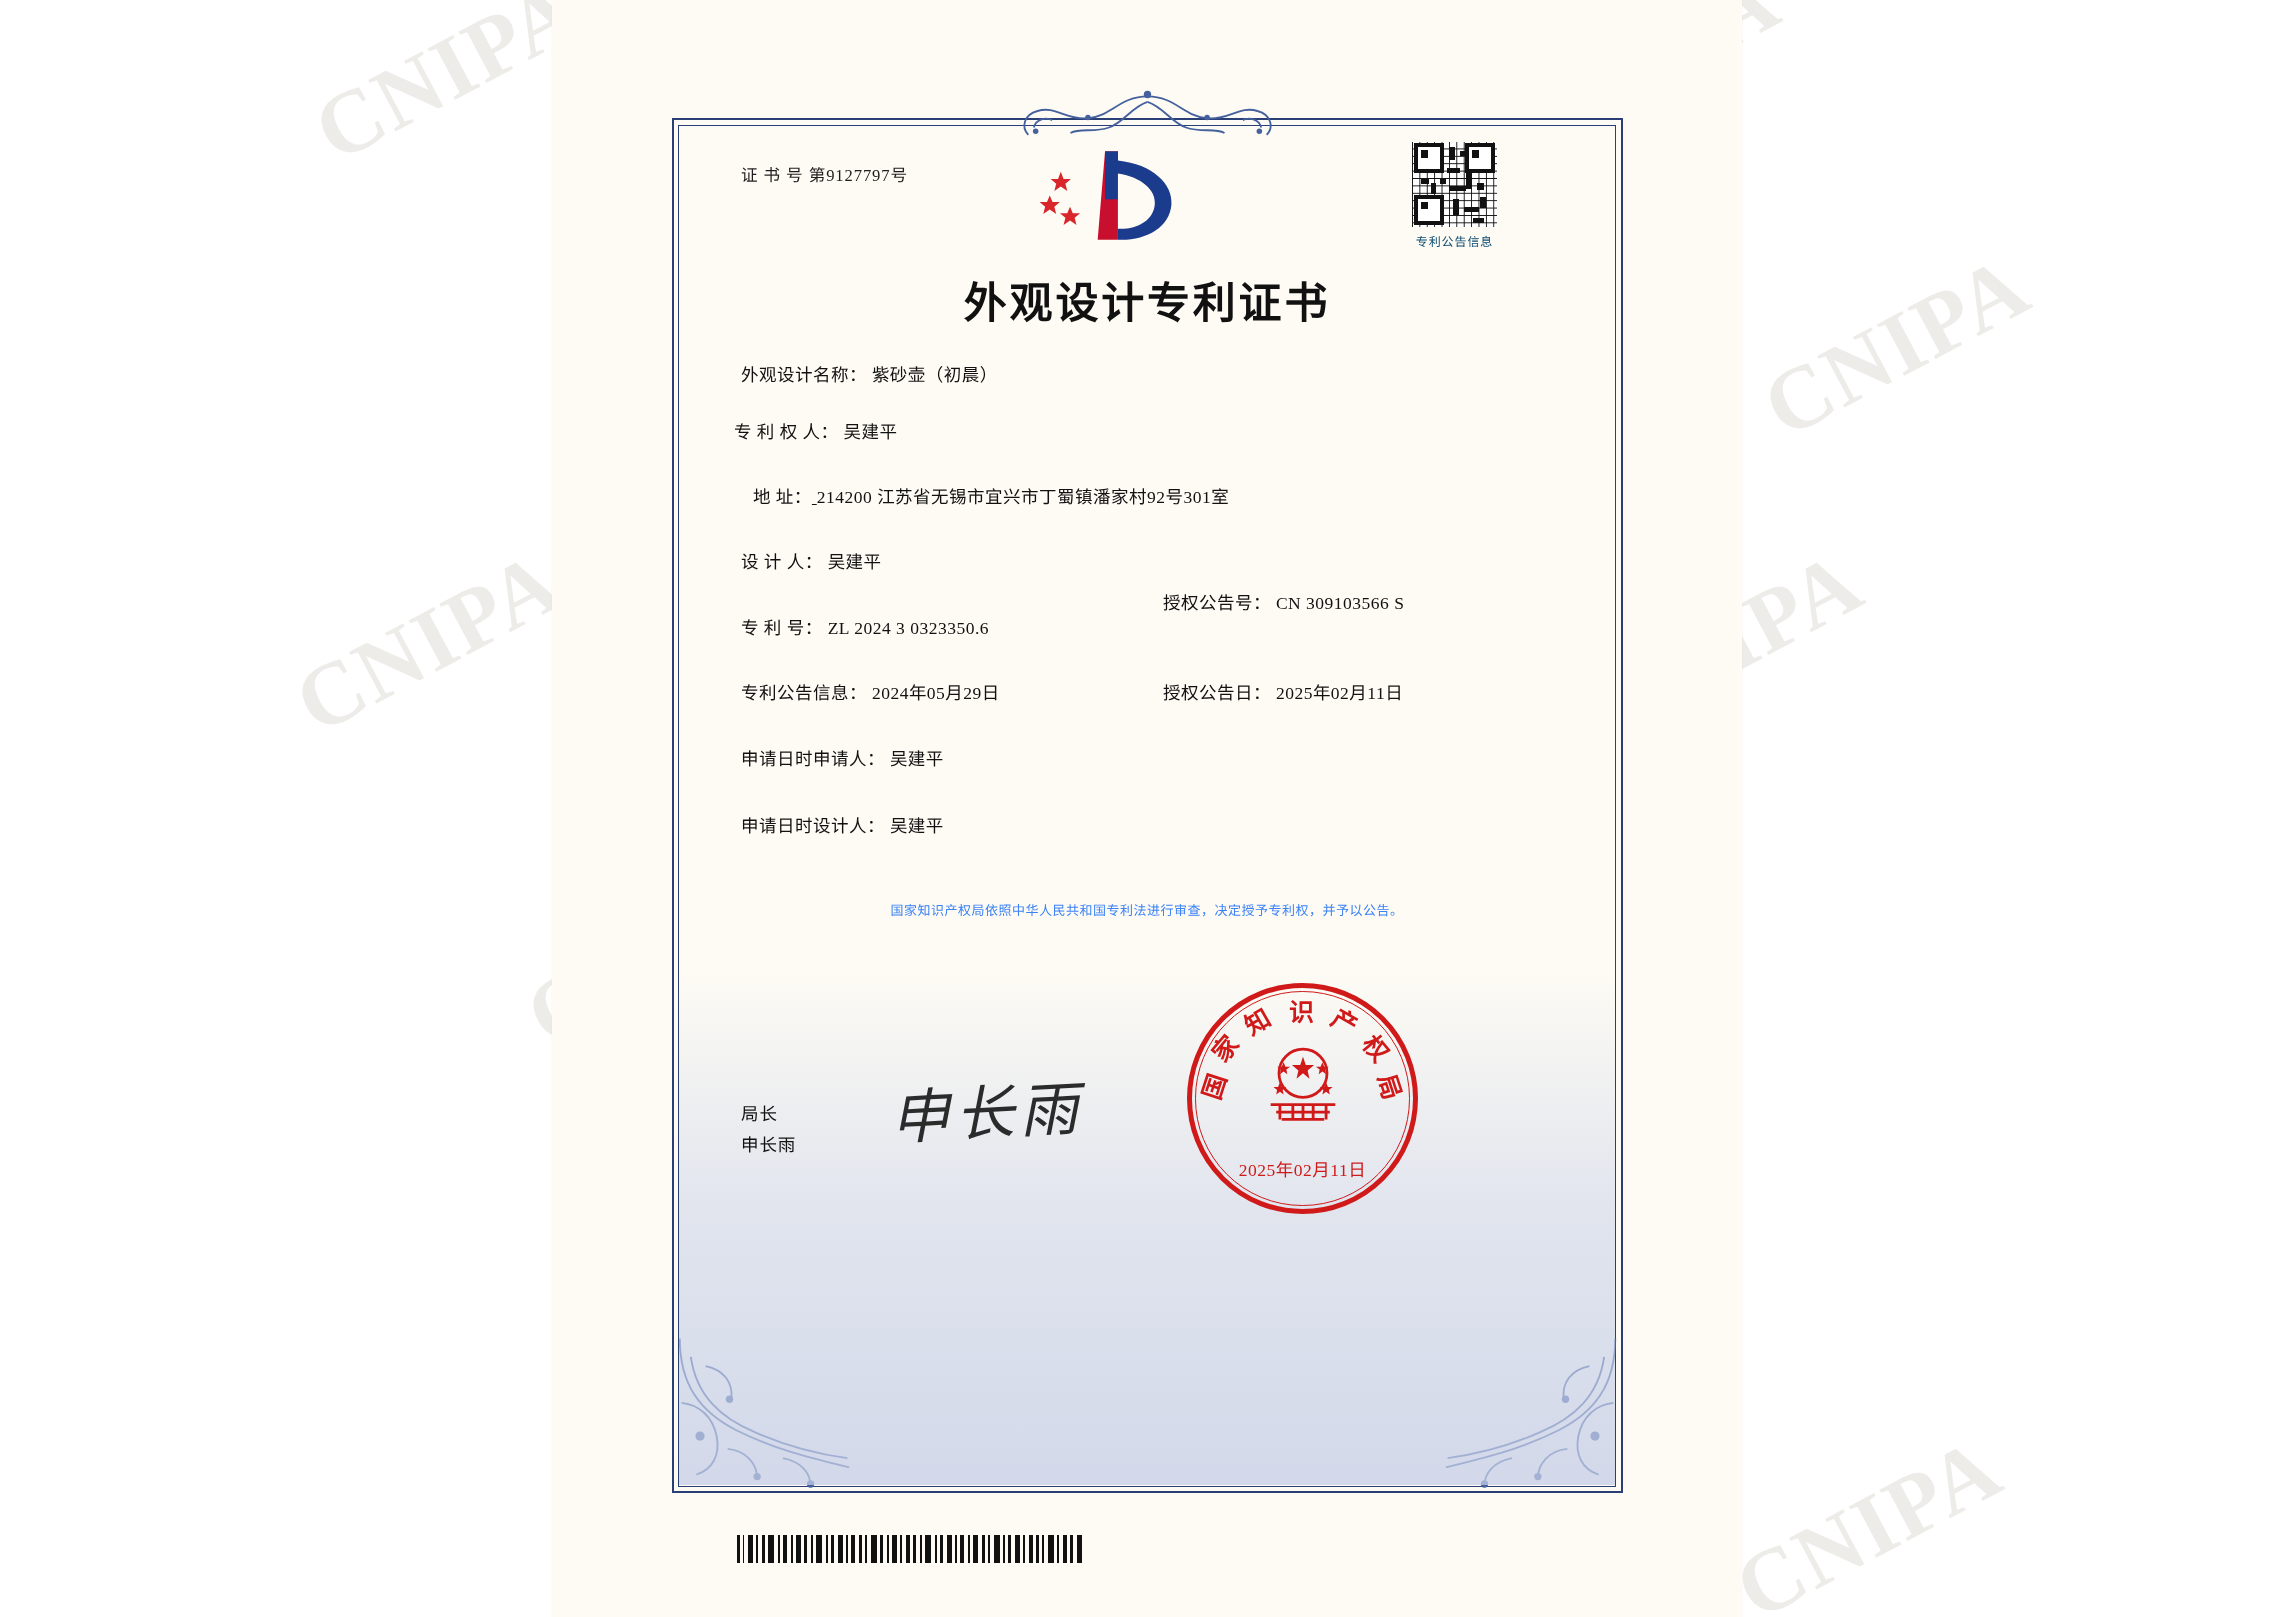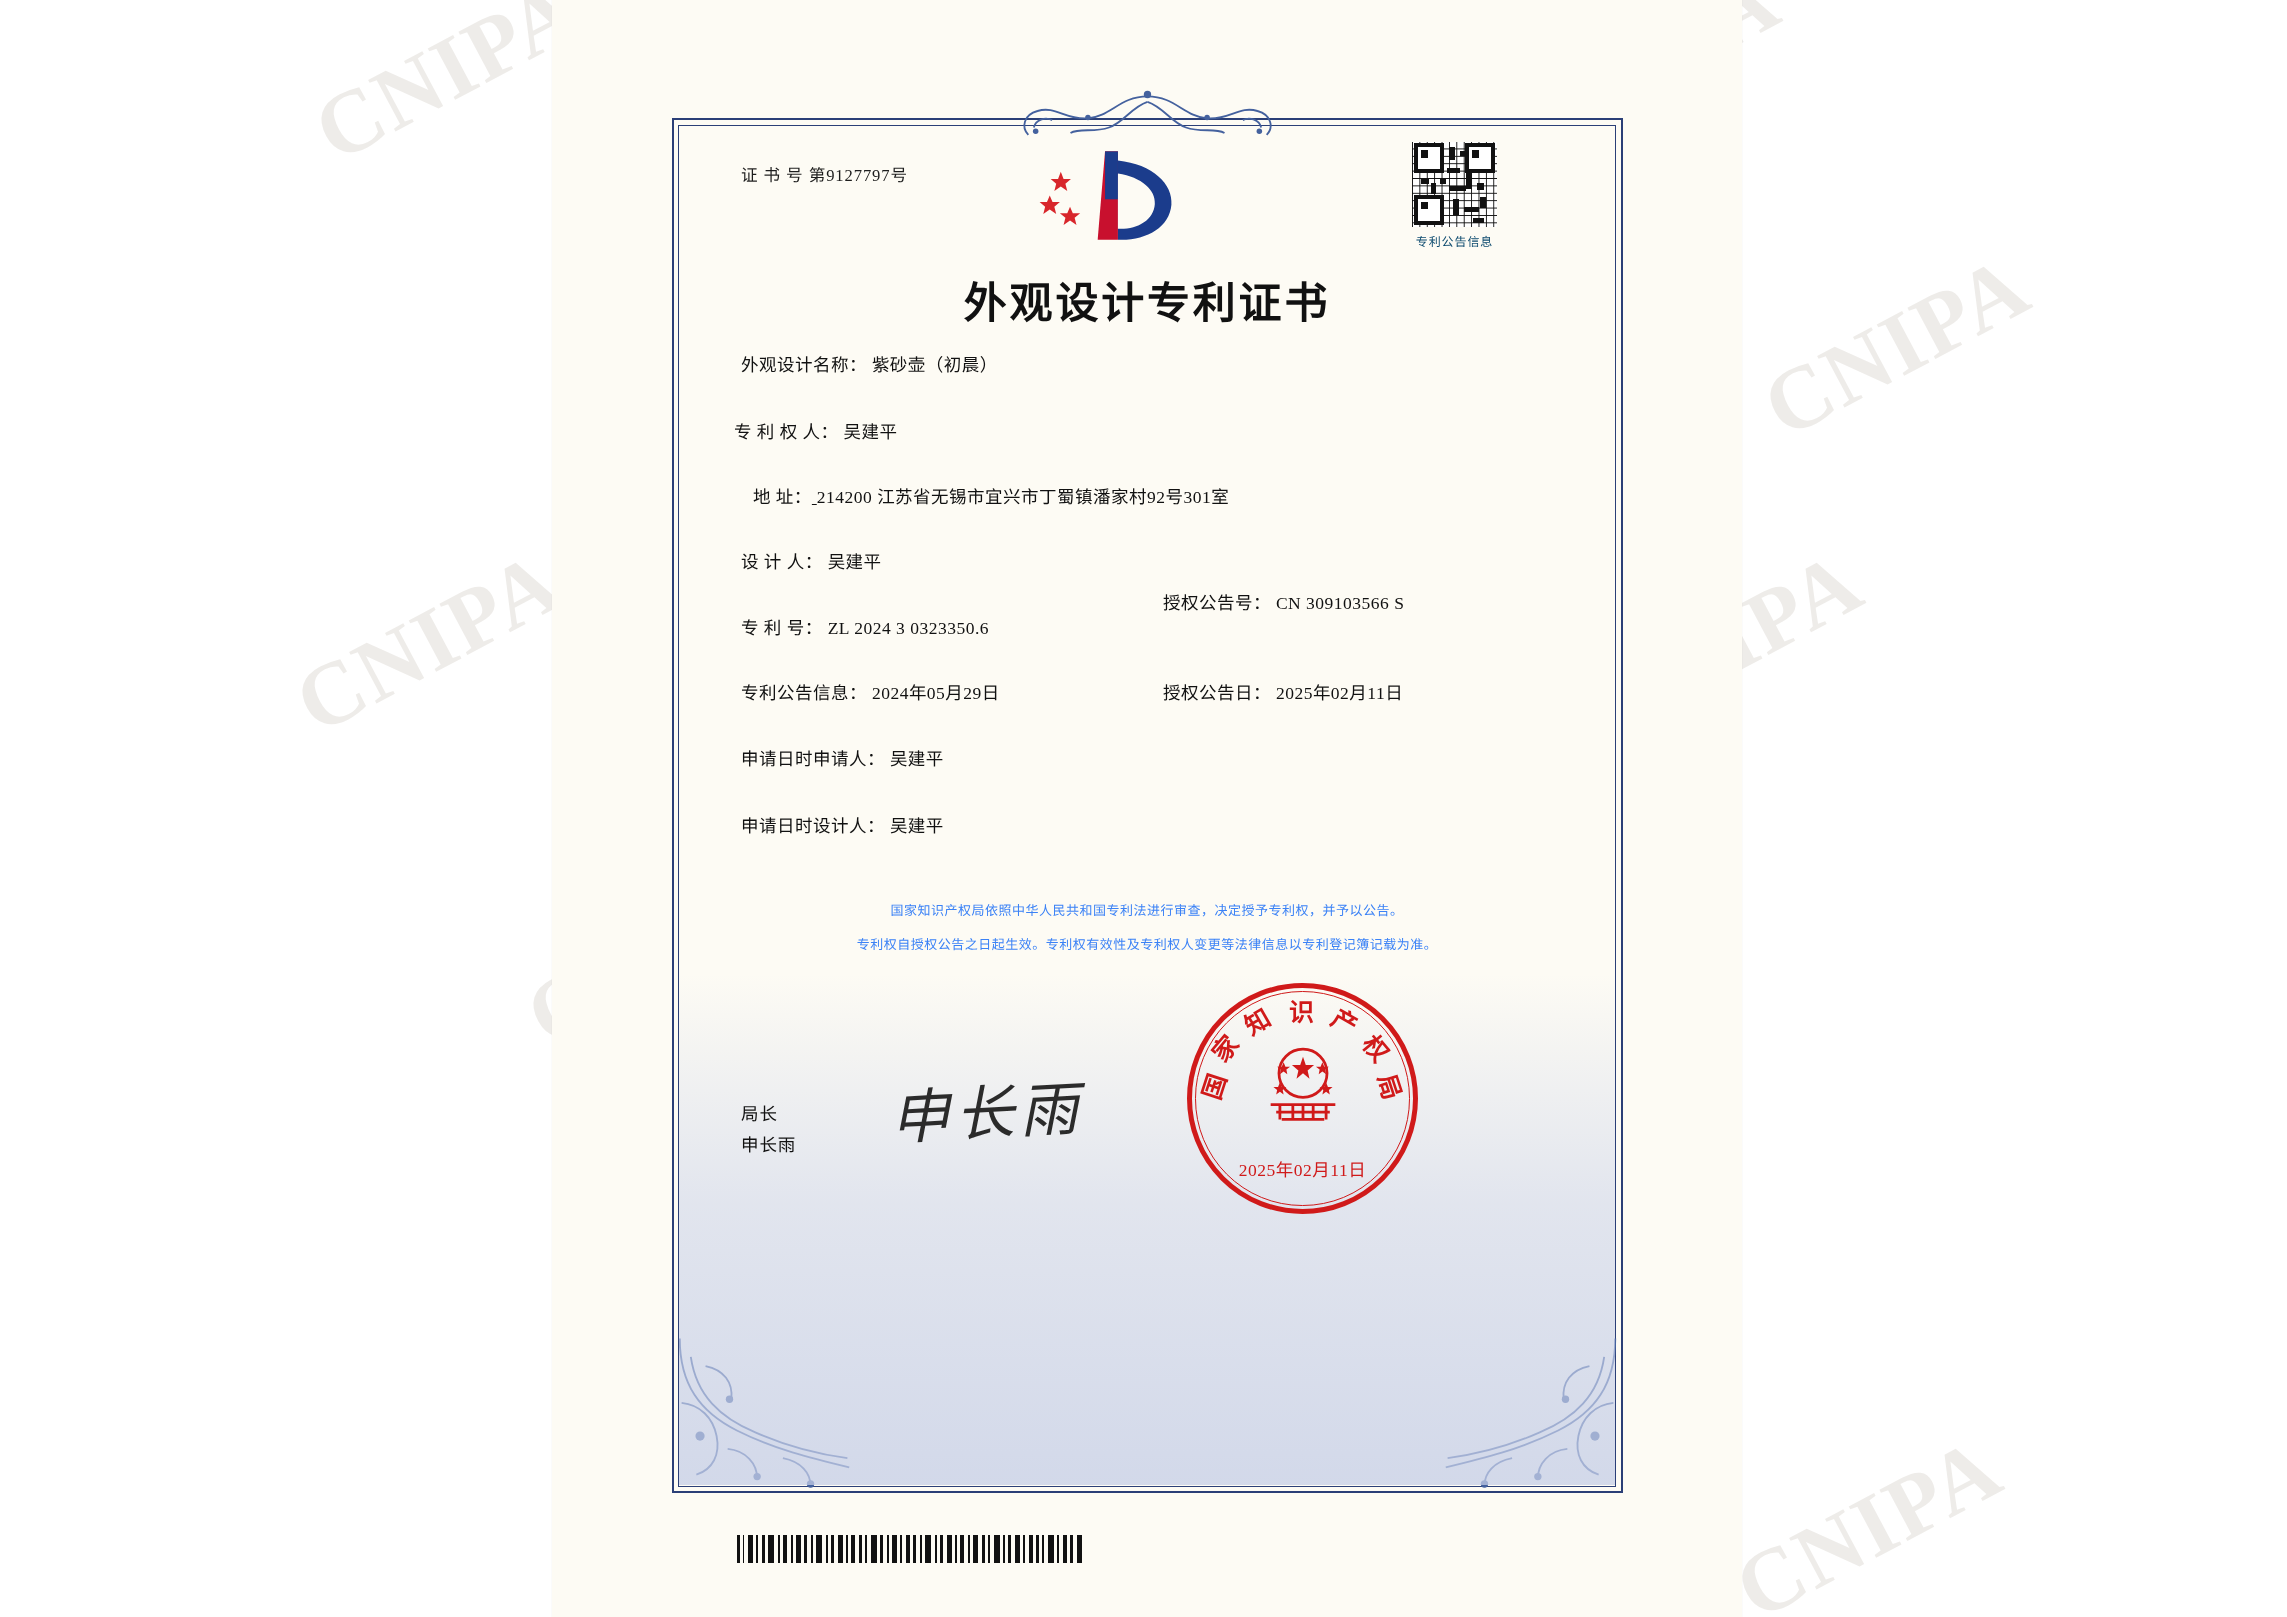--- a/index.html
+++ b/index.html
@@ -406,21 +406,21 @@
           <div class="qr-blob" style="left:61px; top:76px; width:11px; height:5.5px;"></div>
           <div class="qr-blob" style="left:28px; top:37px; width:5.5px; height:5.5px;"></div>
           <div class="qr-blob" style="left:18.5px; top:41px; width:5.5px; height:11px;"></div>
           <div class="qr-blob" style="left:9.2px; top:37px; width:7.4px; height:5.5px;"></div>
         </div>
         <div id="qr-caption">专利公告信息</div>
       </div>
 
       <div id="doc-title">外观设计专利证书</div>
 
-      <div class="field" style="left:63px; top:226px;">
+      <div class="field" style="left:63px; top:236px;">
         <span class="lbl">外观设计名称：</span>
         <span class="val">紫砂壶（初晨）</span>
       </div>
 
       <div class="field" style="left:56px; top:293px;">
         <span class="lbl">专 利 权 人：</span>
         <span class="val">吴建平</span>
       </div>
 
       <div class="field" style="left:75px; top:358px;text-decoration:underline;">
@@ -458,21 +458,20 @@
         <span class="val">吴建平</span>
       </div>
 
       <div class="field" style="left:63px; top:687px;">
         <span class="lbl">申请日时设计人：</span>
         <span class="val">吴建平</span>
       </div>
 
       <div id="statement">
         <p>国家知识产权局依照中华人民共和国专利法进行审查，决定授予专利权，并予以公告。</p>
-        <p>专利权自授权公告之日起生效。专利权有效性及专利权人变更等法律信息以专利登记簿记载为准。</p>
       </div>
 
       <div id="signature">申长雨</div>
 
       <div id="director-block">
         <div>局长</div>
         <div>申长雨</div>
       </div>
 
       <div id="seal">

